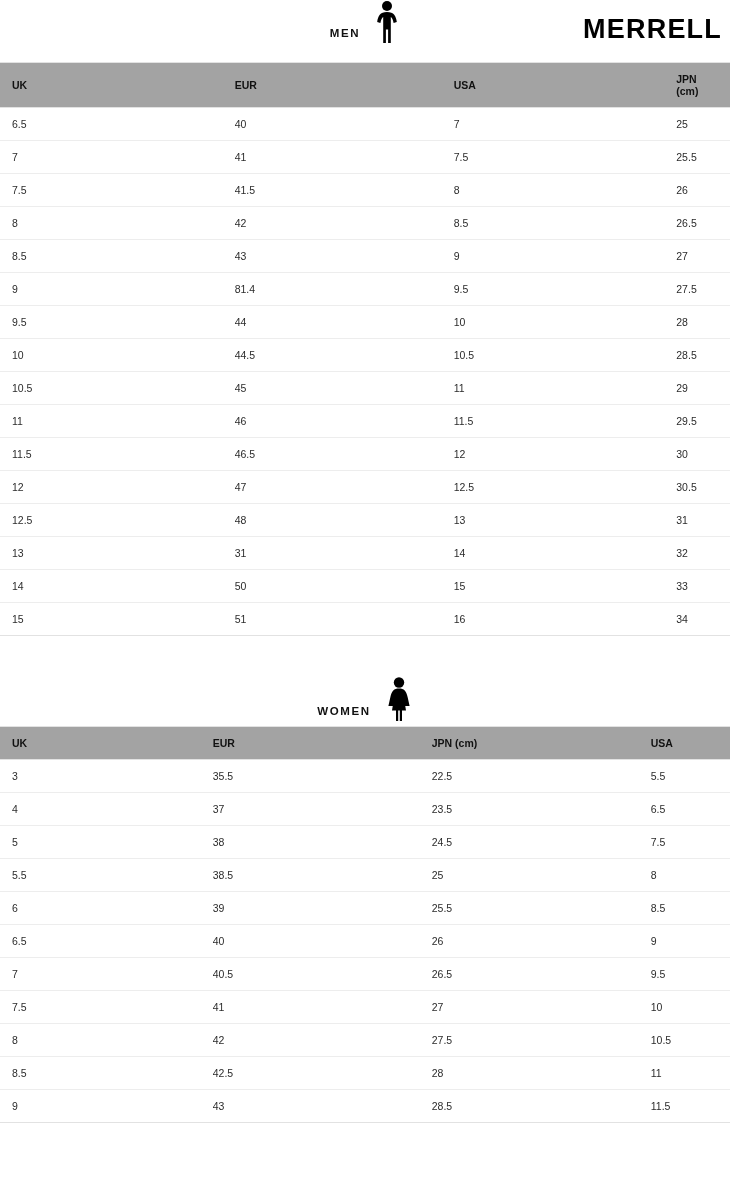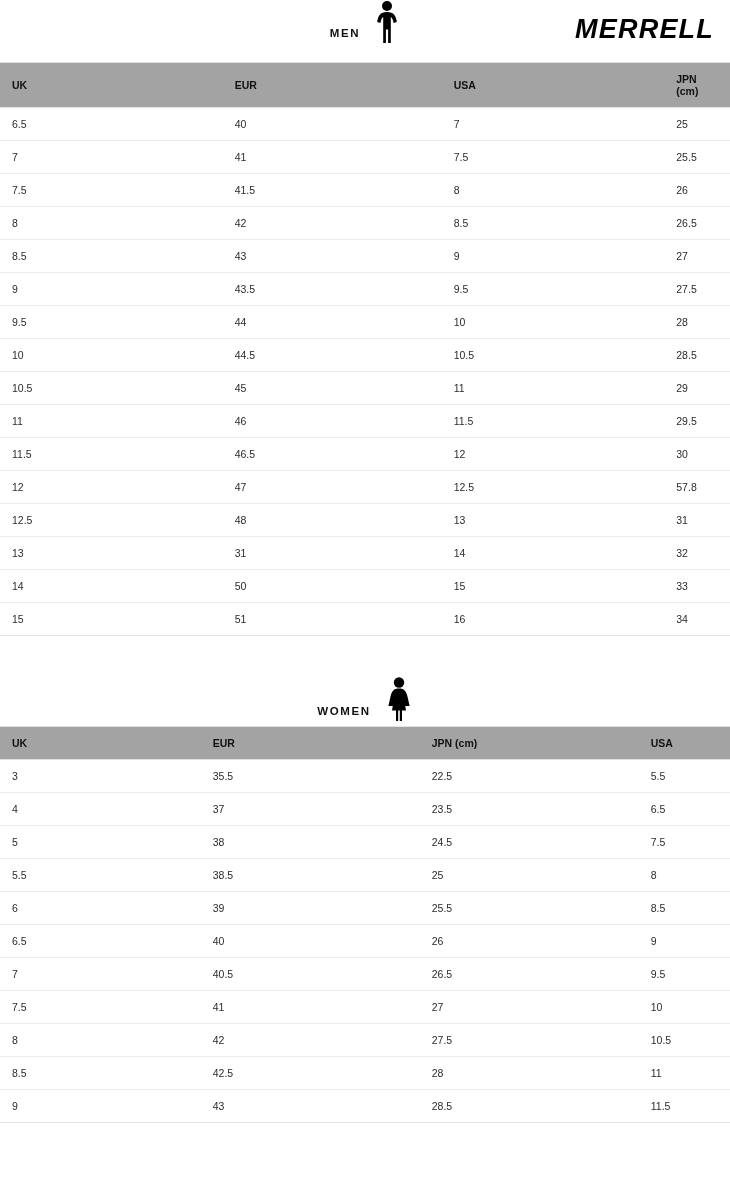--- a/index.html
+++ b/index.html
@@ -16,28 +16,27 @@
     -webkit-font-smoothing: antialiased;
   }
 
   
   .brand-bar {
     position: relative;
     height: 62px;
   }
   .brand-logo {
     position: absolute;
-    right: 16px;
+    right: 8px;
     top: 14px;
     font-family: "Liberation Sans", sans-serif;
     font-weight: bold;
     font-size: 27px;
     letter-spacing: 1.2px;
     color: #000;
-    font-style: italic;
   }
 
   
   .section-head {
     display: flex;
     align-items: flex-end;
     justify-content: center;
     gap: 14px;
     height: 56px;
   }
@@ -145,21 +144,21 @@
         <td>26.5</td>
       </tr>
     <tr>
         <td>8.5</td>
         <td>43</td>
         <td>9</td>
         <td>27</td>
       </tr>
     <tr>
         <td>9</td>
-        <td>43.5</td>
+        <td>81.4</td>
         <td>9.5</td>
         <td>27.5</td>
       </tr>
     <tr>
         <td>9.5</td>
         <td>44</td>
         <td>10</td>
         <td>28</td>
       </tr>
     <tr>
@@ -183,21 +182,21 @@
     <tr>
         <td>11.5</td>
         <td>46.5</td>
         <td>12</td>
         <td>30</td>
       </tr>
     <tr>
         <td>12</td>
         <td>47</td>
         <td>12.5</td>
-        <td>57.8</td>
+        <td>30.5</td>
       </tr>
     <tr>
         <td>12.5</td>
         <td>48</td>
         <td>13</td>
         <td>31</td>
       </tr>
     <tr>
         <td>13</td>
         <td>31</td>

